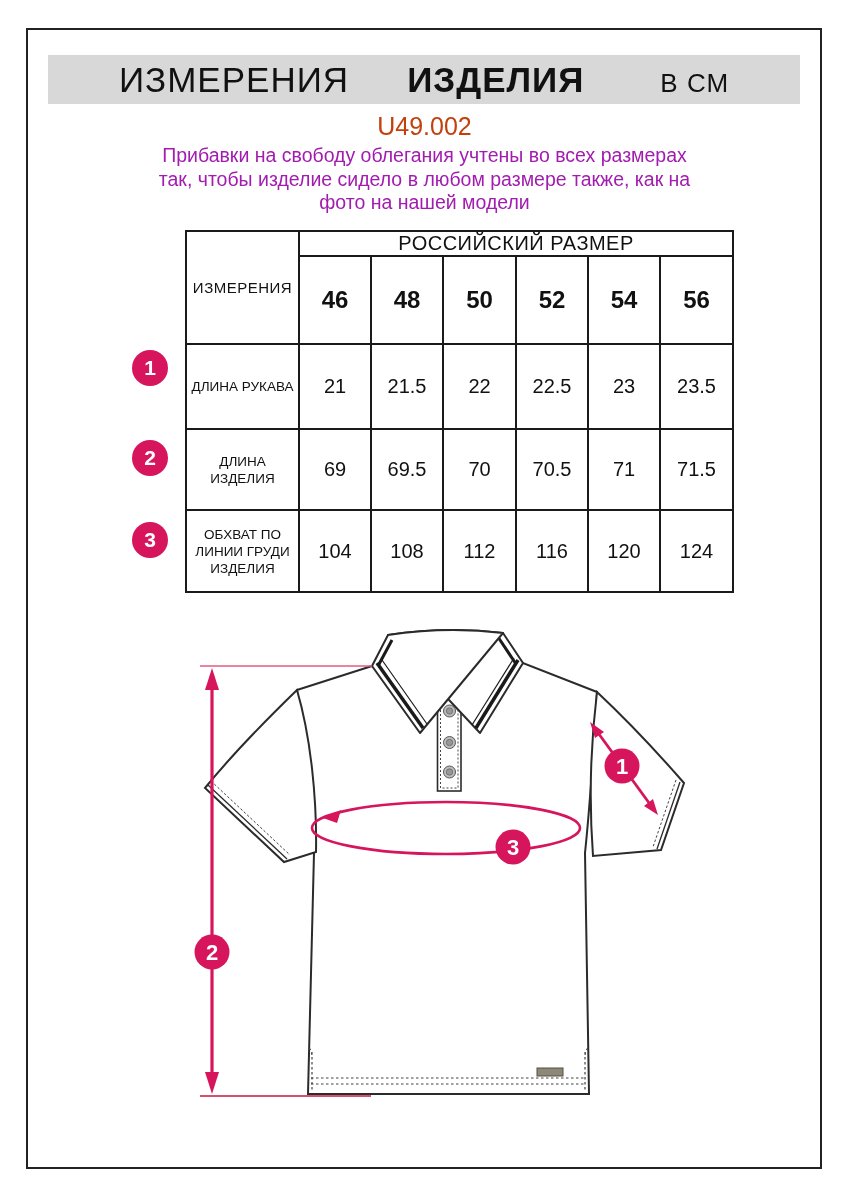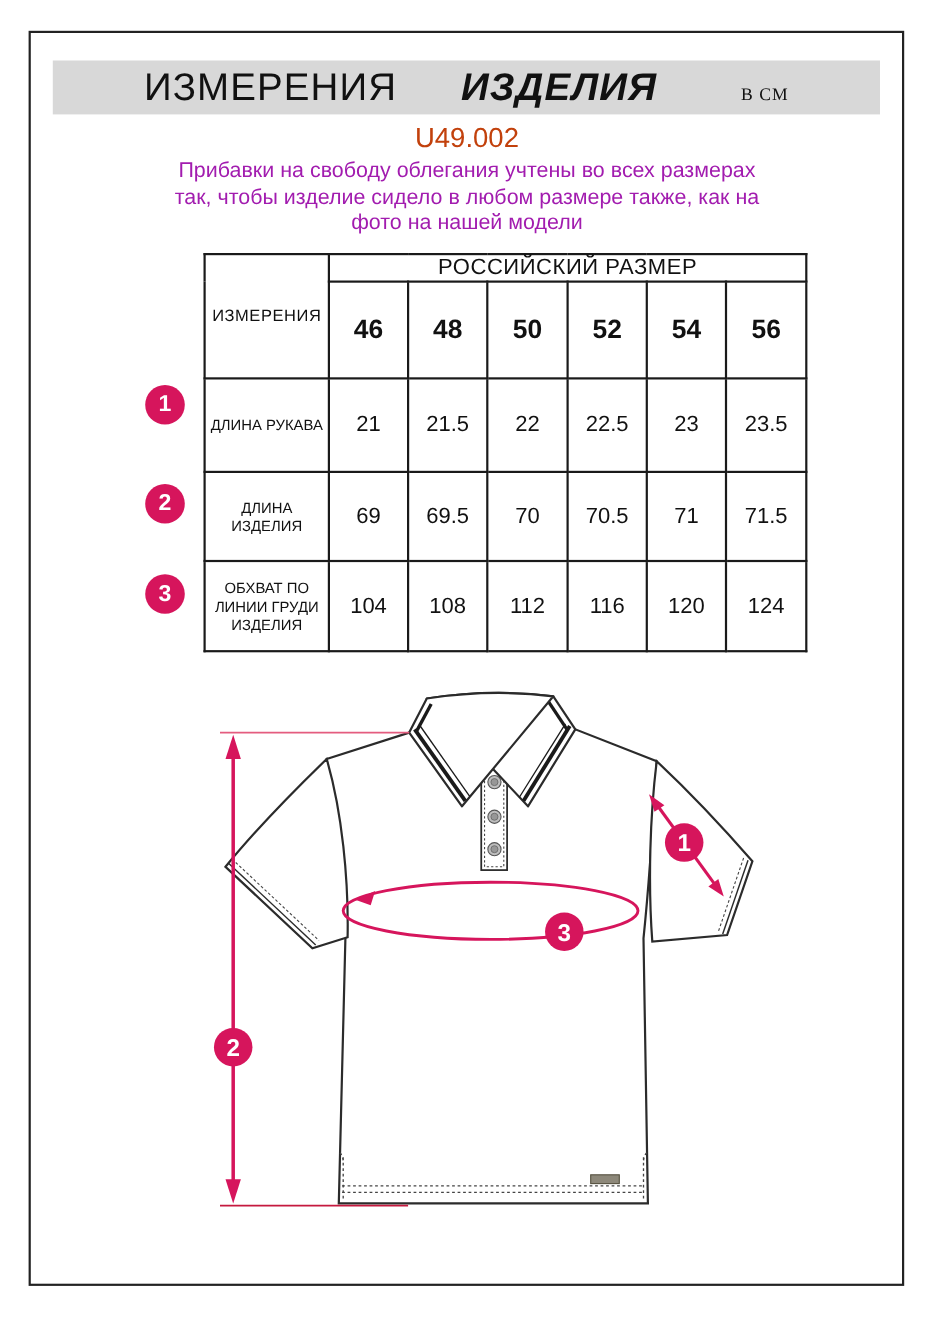--- a/index.html
+++ b/index.html
@@ -6,22 +6,22 @@
   .page{
     position:relative;width:849px;height:1200px;background:#fff;overflow:hidden;
     font-family:"Liberation Sans","DejaVu Sans",sans-serif;color:#111;
   }
   .frame{position:absolute;left:26px;top:28px;width:792px;height:1137px;border:2px solid #222;}
   .title-bar{
     position:absolute;left:48px;top:55px;width:752px;height:49px;background:#d8d8d8;
     display:flex;align-items:baseline;justify-content:center;
   }
   .title-main{font-size:35px;letter-spacing:1px;line-height:49px;}
-  .title-bold{font-size:35px;font-weight:bold;letter-spacing:1px;margin-left:58px;line-height:49px;font-style:italic;}
-  .title-units{font-size:16px;letter-spacing:1px;margin-left:76px;font-family:Liberation Serif, serif;}
+  .title-bold{font-size:35px;font-weight:bold;letter-spacing:1px;margin-left:58px;line-height:49px;}
+  .title-units{font-size:26px;letter-spacing:1px;margin-left:76px;}
   .product-code{position:absolute;left:0;top:112px;width:849px;text-align:center;font-size:25px;color:#c2410c;}
   .intro{position:absolute;left:0;top:144px;width:849px;text-align:center;font-size:19.5px;line-height:23.5px;color:#a21caf;}
   table.size-table{
     position:absolute;left:185px;top:230px;width:547px;border-collapse:collapse;table-layout:fixed;
   }
   table.size-table td{
     border:2px solid #1a1a1a;text-align:center;vertical-align:middle;padding:0;
   }
   .r-head{height:22px;}
   .r-sizes{height:88px;}

